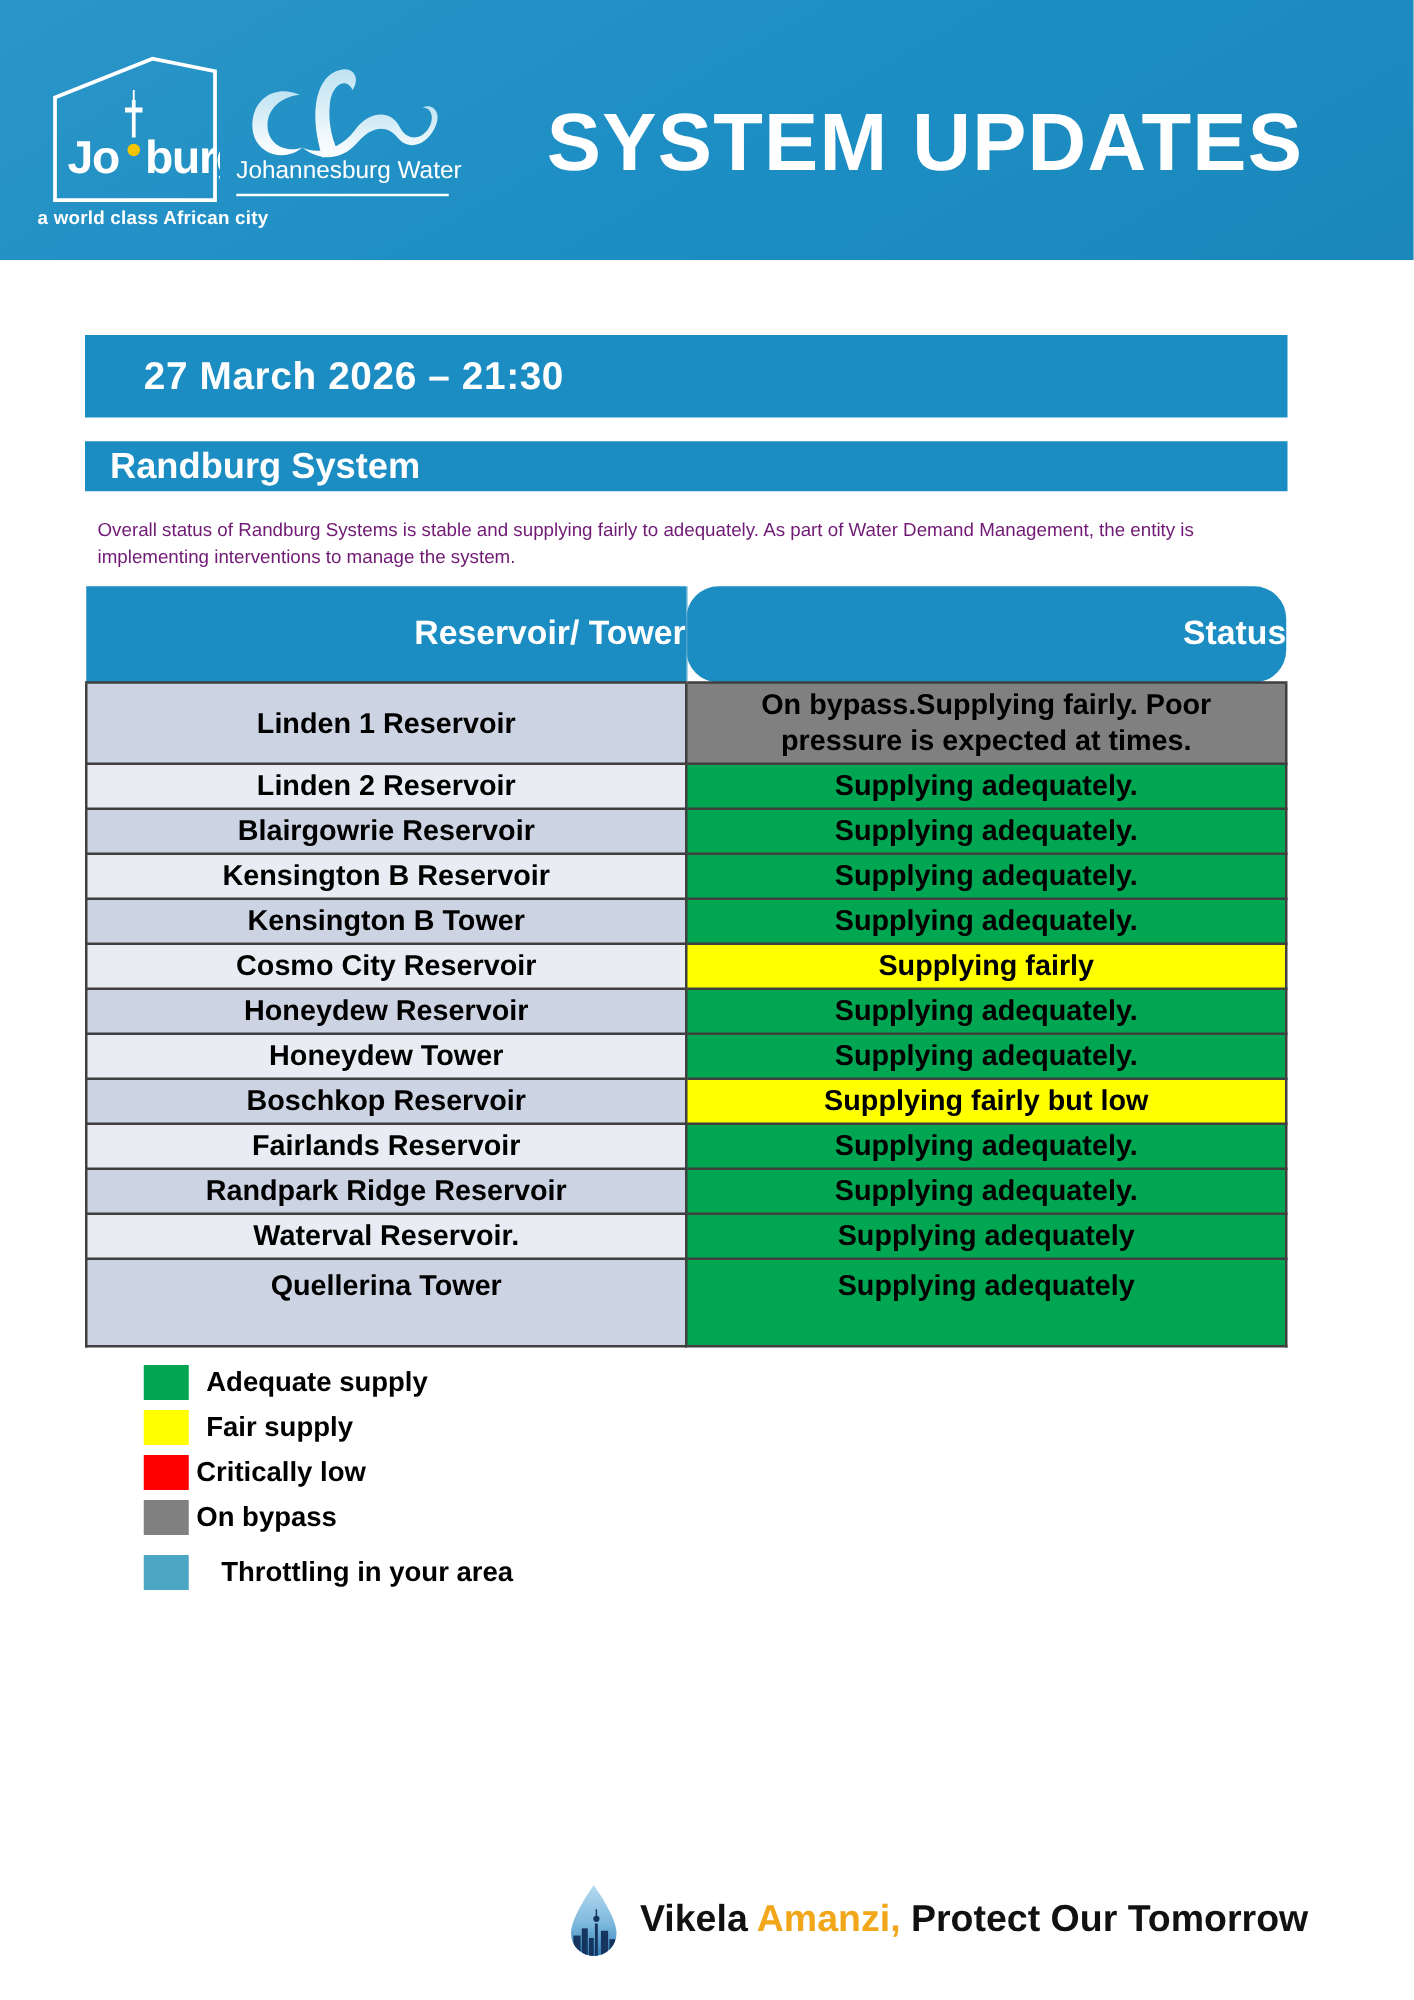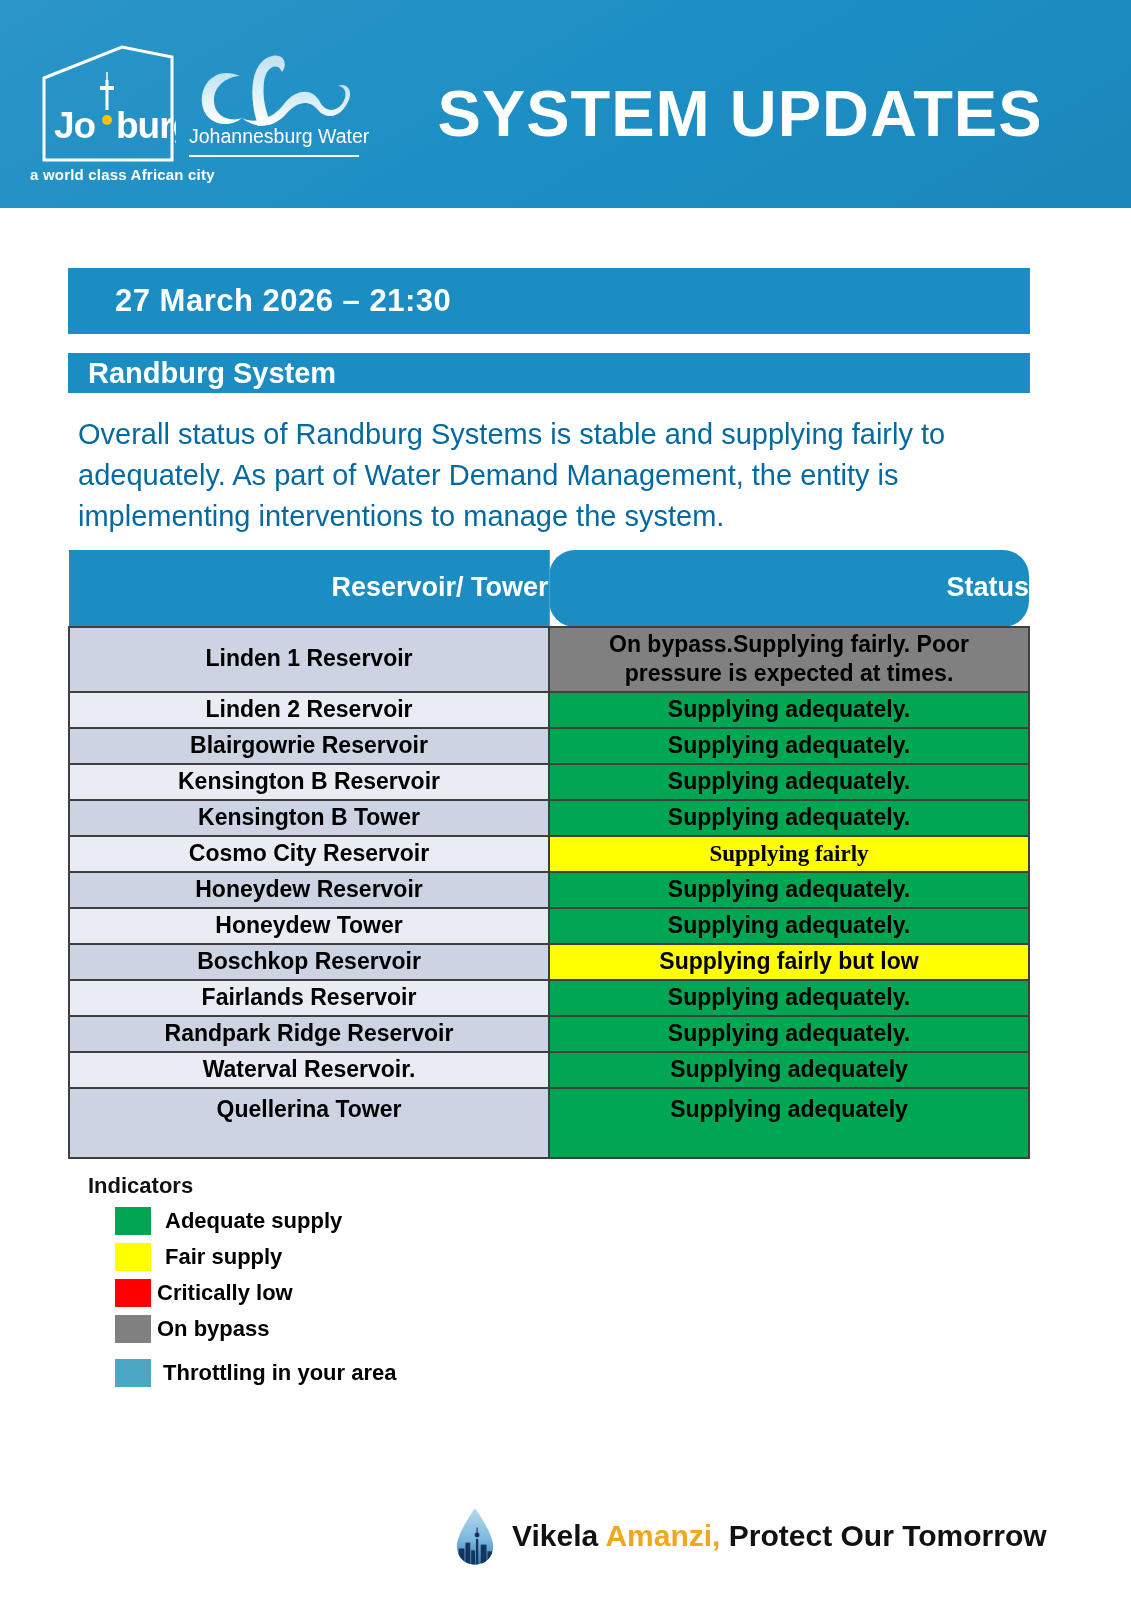--- a/index.html
+++ b/index.html
@@ -39,21 +39,21 @@
   .section-bar {
     margin:19px 0 0 68px; width:962px; height:40px;
     background:#1b8dc2; color:#ffffff;
     font-size:29px; font-weight:bold;
     display:flex; align-items:center; padding-left:20px;
   }
 
   
   .intro {
     margin:21px 0 0 78px; width:952px;
-    font-size:29px; line-height:1.42; color:#0369a1;
+    font-size:15px; line-height:1.42; color:#701a75;
   }
 
   
   table.status-table {
     margin:12px 0 0 68px; width:962px;
     border-collapse:collapse; table-layout:fixed;
   }
   .status-table th {
     background:#1b8dc2; color:#ffffff;
     font-size:27px; font-weight:bold; height:77px;
@@ -75,21 +75,21 @@
   .status-table tbody tr:last-child td { height:70px; vertical-align:top; padding-top:6px; }
 
   
   .indicators { margin:14px 0 0 88px; }
   .indicators-title { font-size:22px; font-weight:bold; color:#111; }
   .indicator-item { display:flex; align-items:center; margin:8px 0 0 27px; }
   .indicator-item .swatch { width:36px; height:28px; display:inline-block; flex:0 0 auto; }
   .indicator-item .label { font-size:22px; font-weight:bold; color:#000; margin-left:6px; }
   .indicator-item.gap-top { margin-top:16px; }
   .indicator-item.pad1 .label { margin-left:14px; }
-  .indicator-item.pad2 .label { margin-left:12px; }
+  .indicator-item.pad2 .label { margin-left:26px; }
 
   
   .footer {
     position:absolute; left:0; bottom:34px; width:100%;
     display:flex; align-items:center; justify-content:flex-start;
     padding-left:452px;
   }
   .footer .drop { width:46px; height:60px; flex:0 0 auto; }
   .footer .slogan { font-size:30px; font-weight:bold; color:#111; margin-left:14px; white-space:nowrap; }
   .footer .accent { }
@@ -162,21 +162,21 @@
     <tr>
       <td class="res">Kensington B Reservoir</td>
       <td class="st" style="background-color: rgb(0, 166, 81);">Supplying adequately.</td>
     </tr>
     <tr>
       <td class="res">Kensington B Tower</td>
       <td class="st" style="background-color: rgb(0, 166, 81);">Supplying adequately.</td>
     </tr>
     <tr>
       <td class="res">Cosmo City Reservoir</td>
-      <td class="st" style="background-color: rgb(255, 255, 0); font-family: Liberation Serif, serif;">Supplying fairly</td>
+      <td class="st" style="background-color: rgb(255, 255, 0);">Supplying fairly</td>
     </tr>
     <tr>
       <td class="res">Honeydew Reservoir</td>
       <td class="st" style="background-color: rgb(0, 166, 81);">Supplying adequately.</td>
     </tr>
     <tr>
       <td class="res">Honeydew Tower</td>
       <td class="st" style="background-color: rgb(0, 166, 81);">Supplying adequately.</td>
     </tr>
     <tr>
@@ -196,21 +196,20 @@
       <td class="st" style="background-color: rgb(0, 166, 81);">Supplying adequately</td>
     </tr>
     <tr>
       <td class="res">Quellerina Tower</td>
       <td class="st" style="background-color: rgb(0, 166, 81);">Supplying adequately</td>
     </tr>
   </tbody>
 </table>
 
 <div class="indicators">
-  <div class="indicators-title">Indicators</div>
 
   <div class="indicator-item pad1">
     <span class="swatch" style="background-color: rgb(0, 166, 81);"></span>
     <span class="label">Adequate supply</span>
   </div>
   <div class="indicator-item pad1">
     <span class="swatch" style="background-color: rgb(255, 255, 0);"></span>
     <span class="label">Fair supply</span>
   </div>
   <div class="indicator-item">

